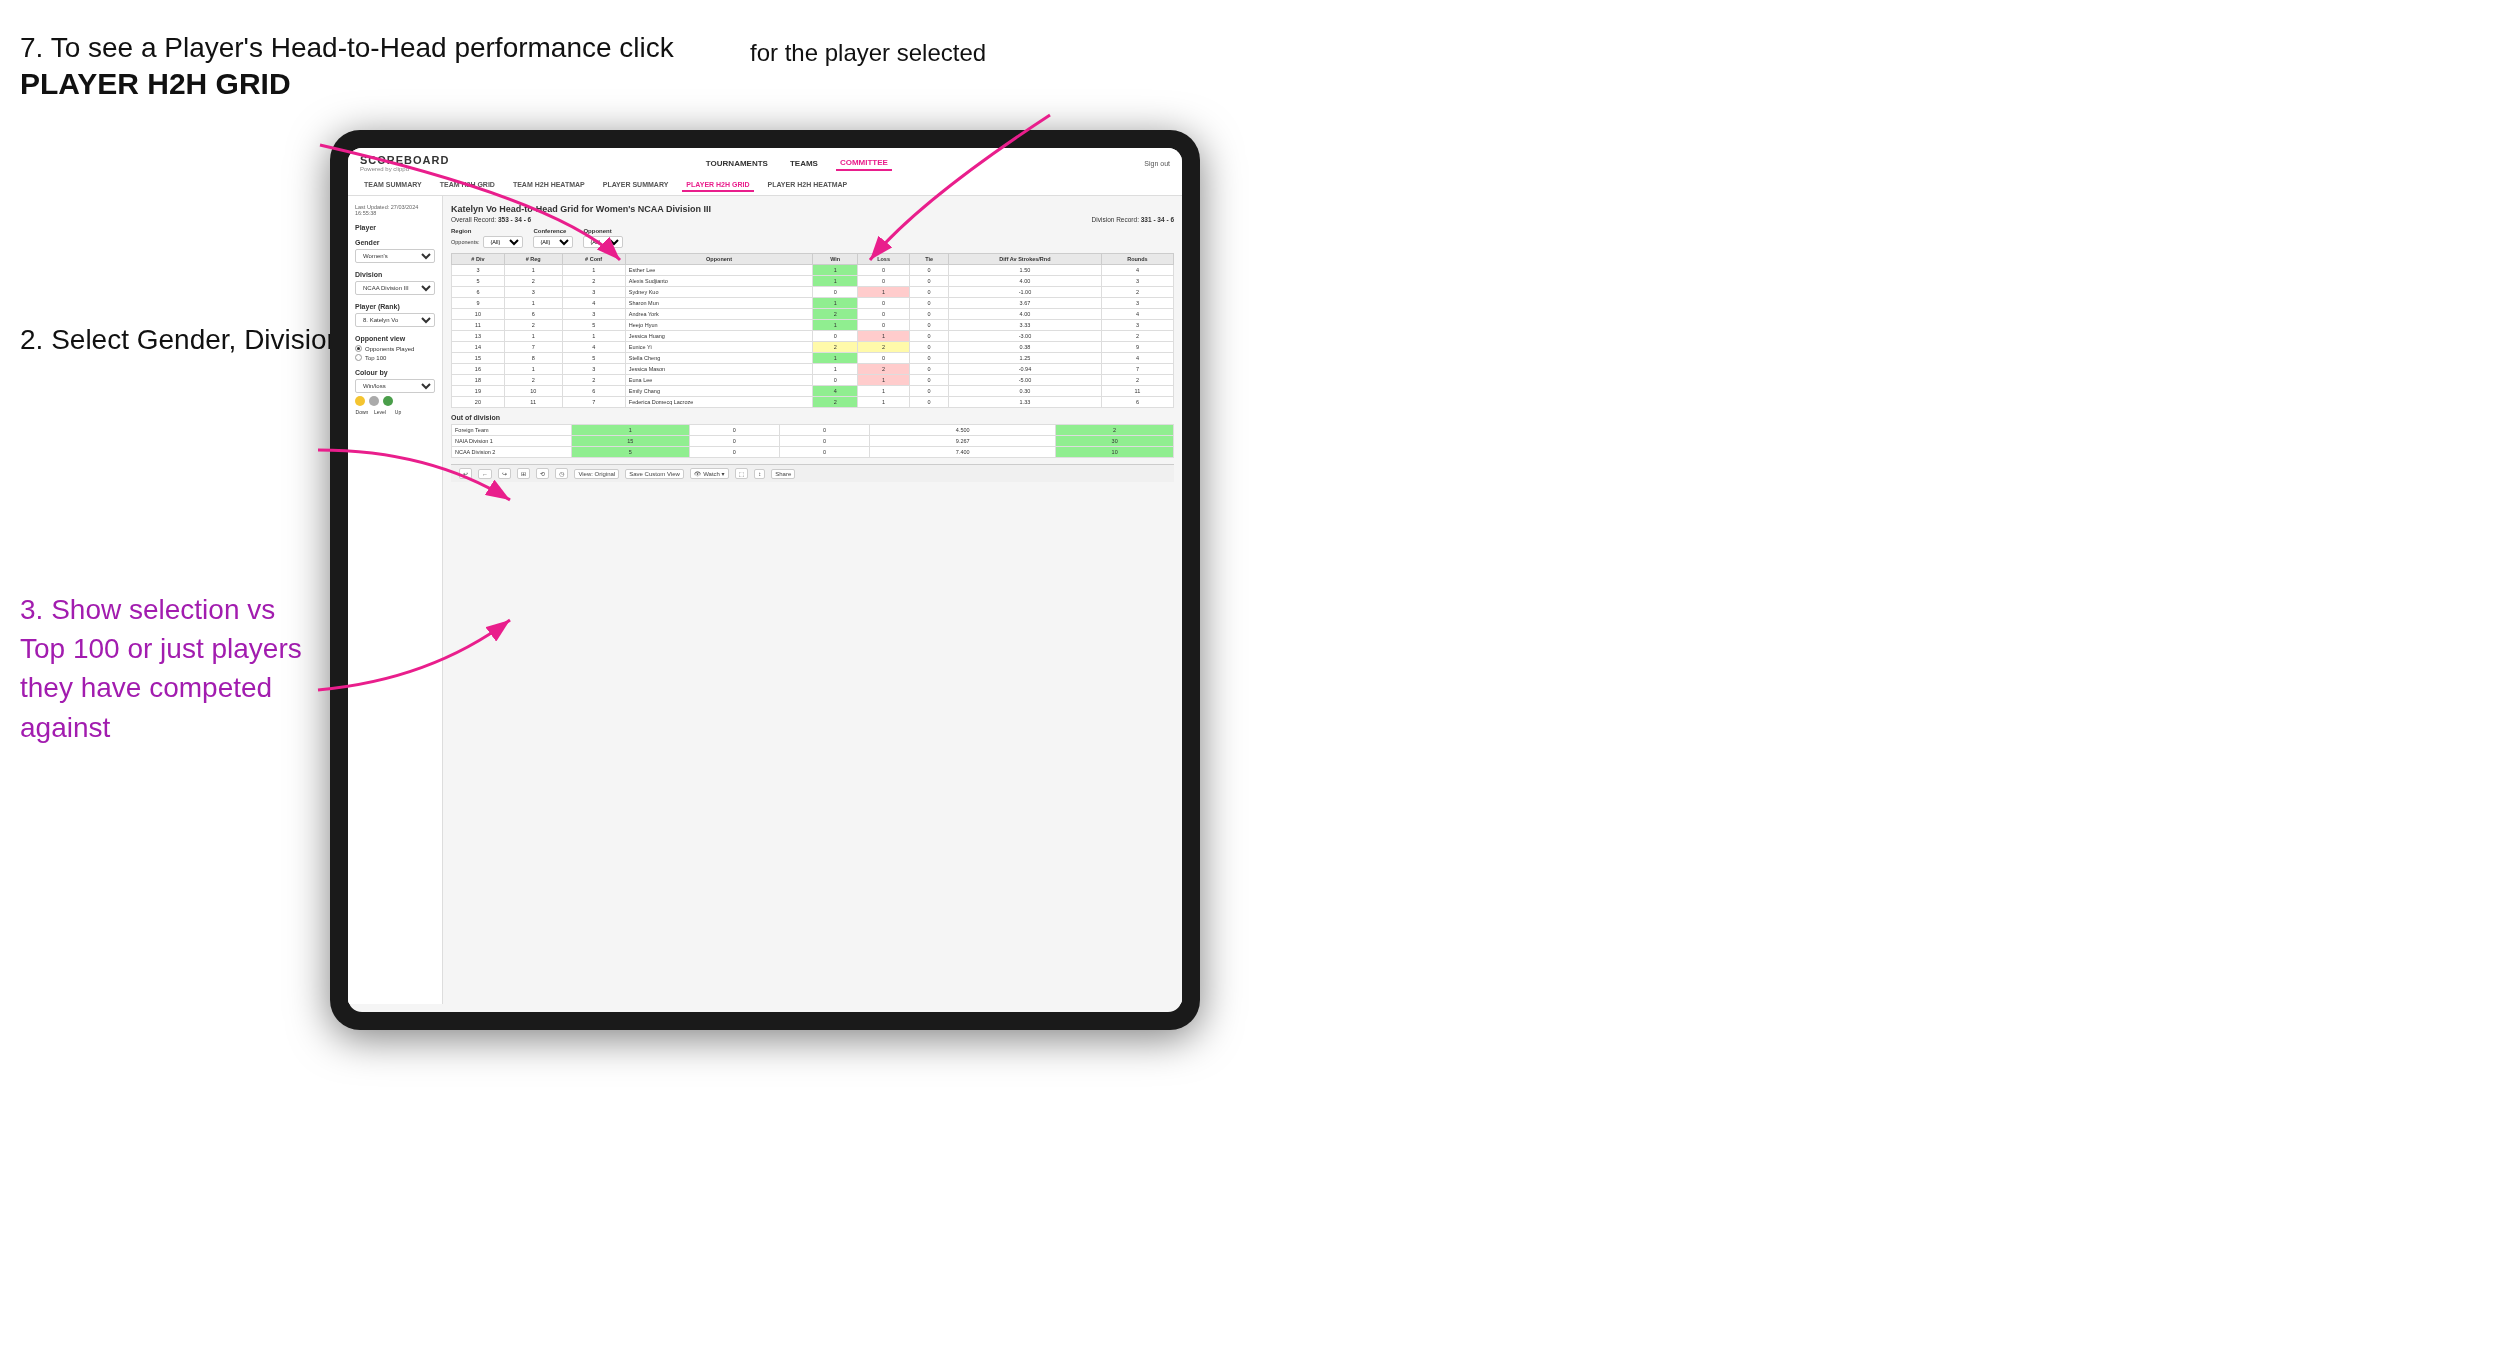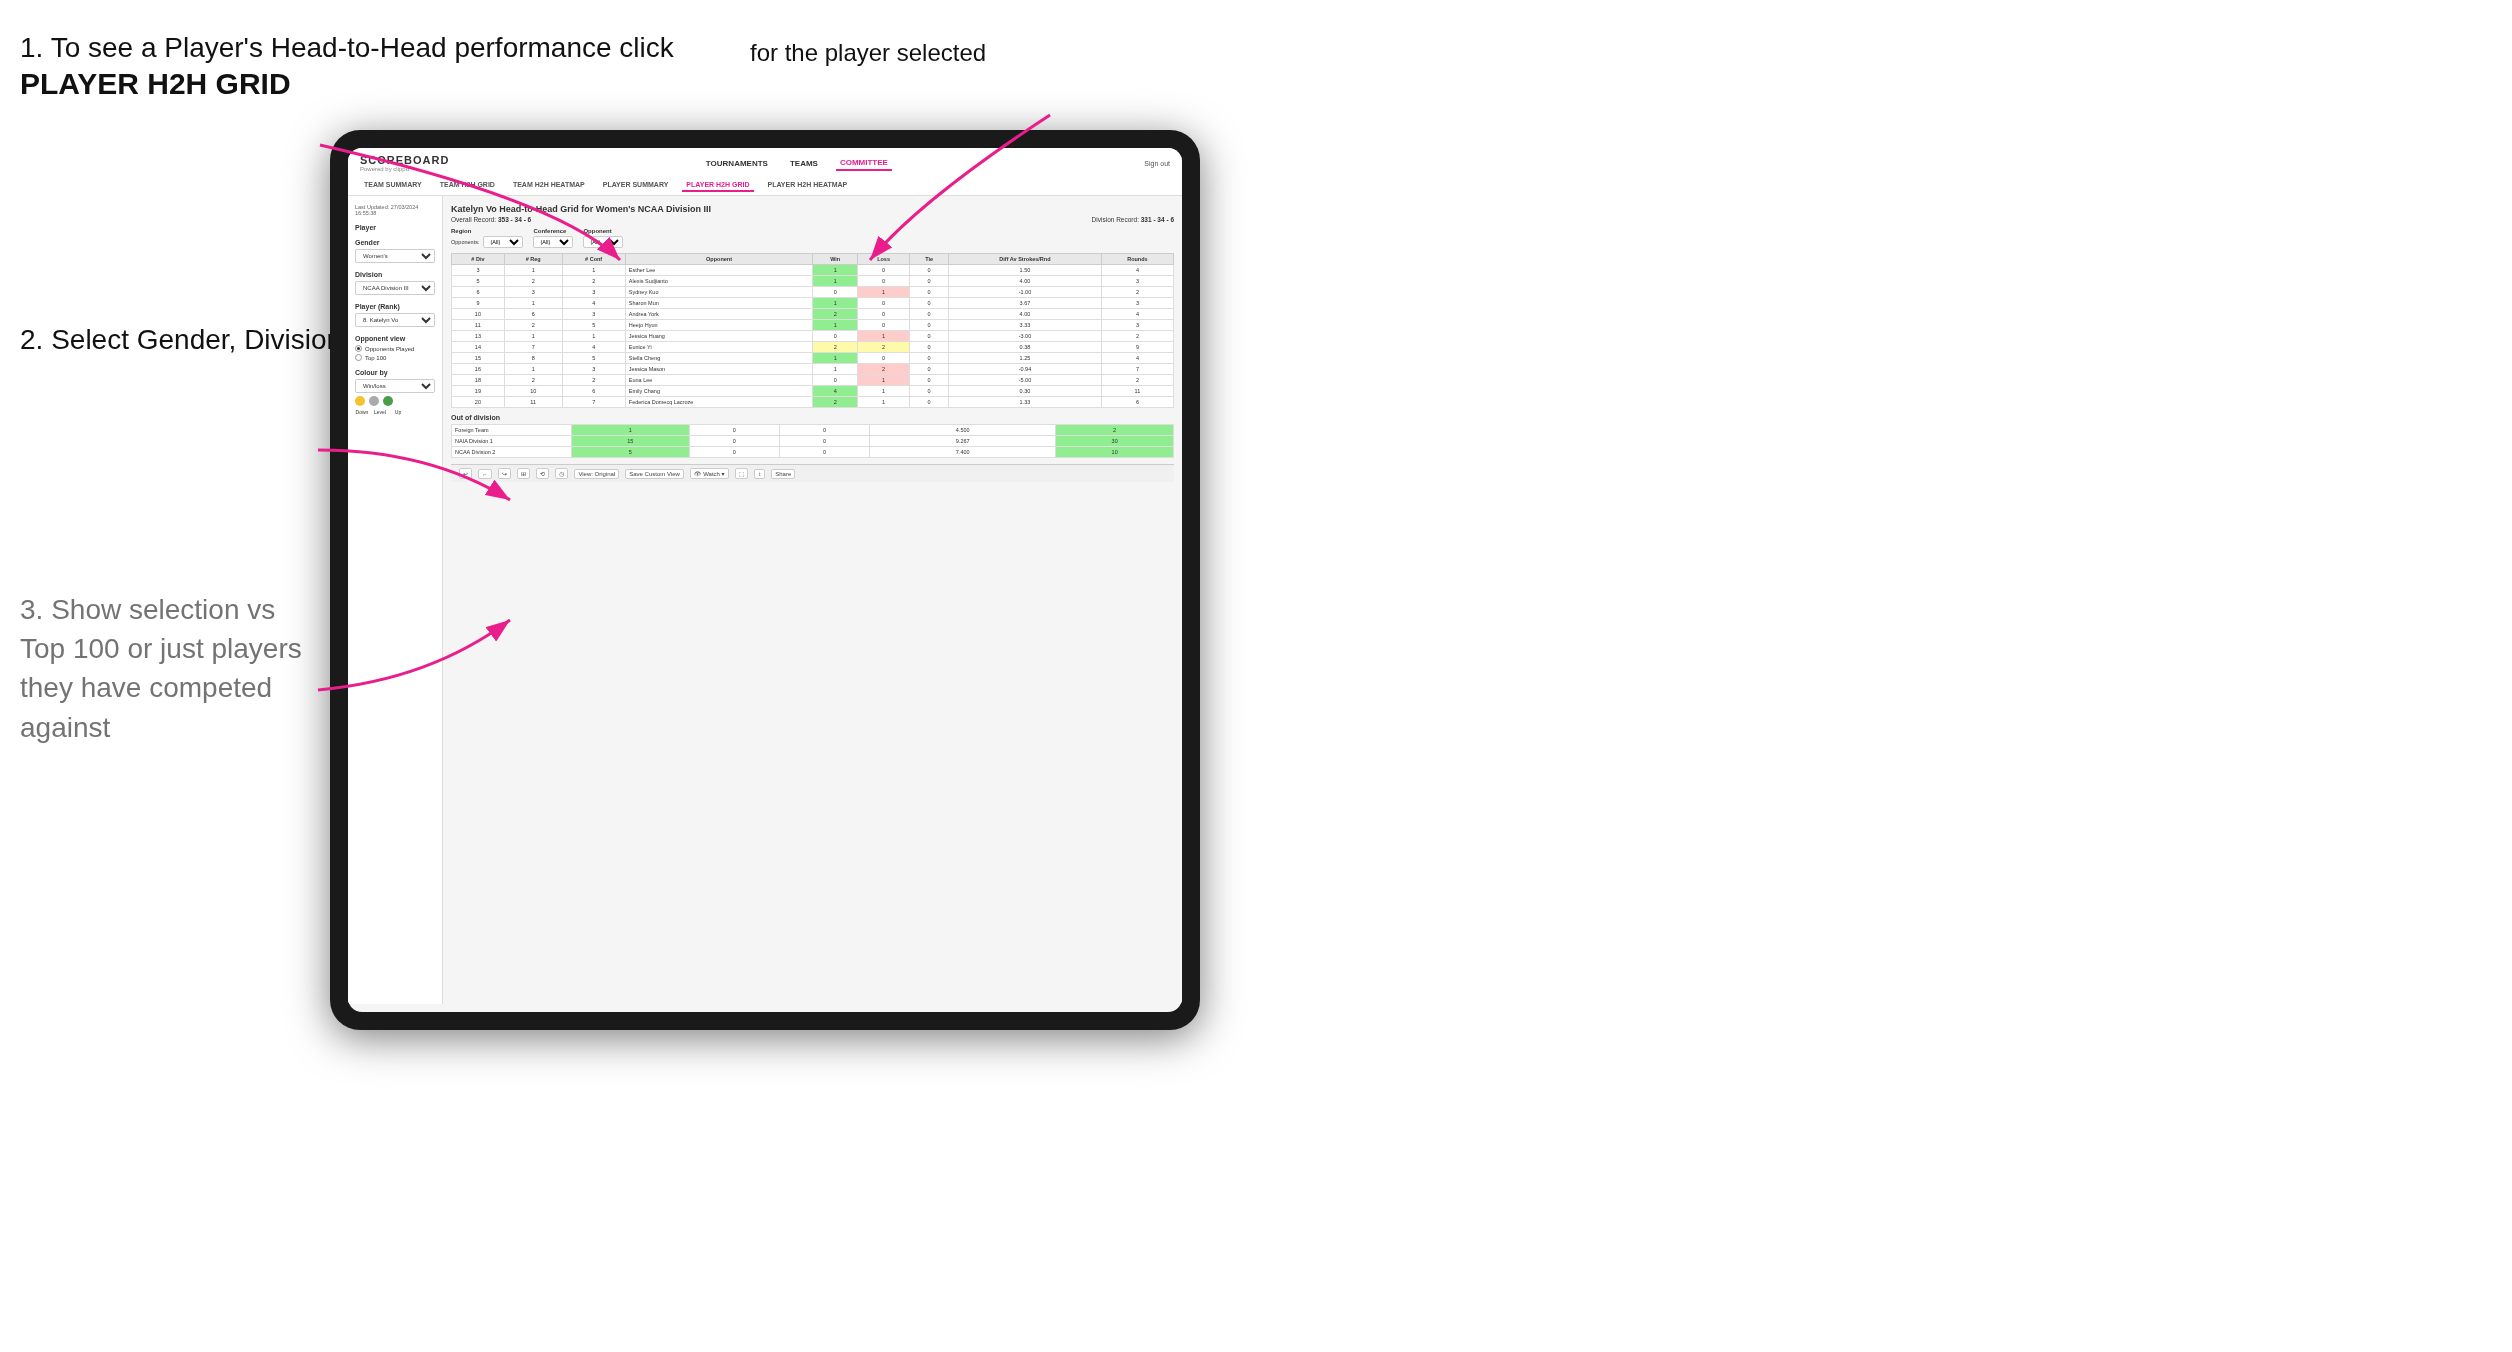--- a/index.html
+++ b/index.html
@@ -347,30 +347,30 @@
   </style>
 </head>
 <body>
 
 <div class="instr-3-right">
   <br>
   <span style="font-size:24px; line-height:1.4; color:#111;">for the player selected</span>
 </div>
 
 <div class="instr-1">
-  <span style="font-size:28px; line-height:1.4; color:#111;">1. To see a Player's Head-to-Head performance click</span><br>
+  <span style="font-size:28px; line-height:1.4; color:#111;">7. To see a Player's Head-to-Head performance click</span><br>
   <span style="font-size:30px; font-weight:900; color:#111;">PLAYER H2H GRID</span>
 </div>
 
 <div class="instr-2">
   <span style="font-size:28px; line-height:1.4; color:#111;">2. Select Gender, Division and School</span>
 </div>
 
 <div class="instr-3-left" style="position:absolute; left:20px; top:590px; width:300px;">
-  <span style="font-size:28px; line-height:1.4; color:#737373;">3. Show selection vs Top 100 or just players they have competed against</span>
+  <span style="font-size:28px; line-height:1.4; color:#a21caf;">3. Show selection vs Top 100 or just players they have competed against</span>
 </div>
 
 <div class="tablet-frame">
   <div class="tablet-screen">
 
     <div class="nav-bar">
       <div class="nav-top">
         <div class="scoreboard-logo">
           <span class="logo-text">SCOREBOARD</span>
           <span class="powered-by">Powered by clippd</span>

